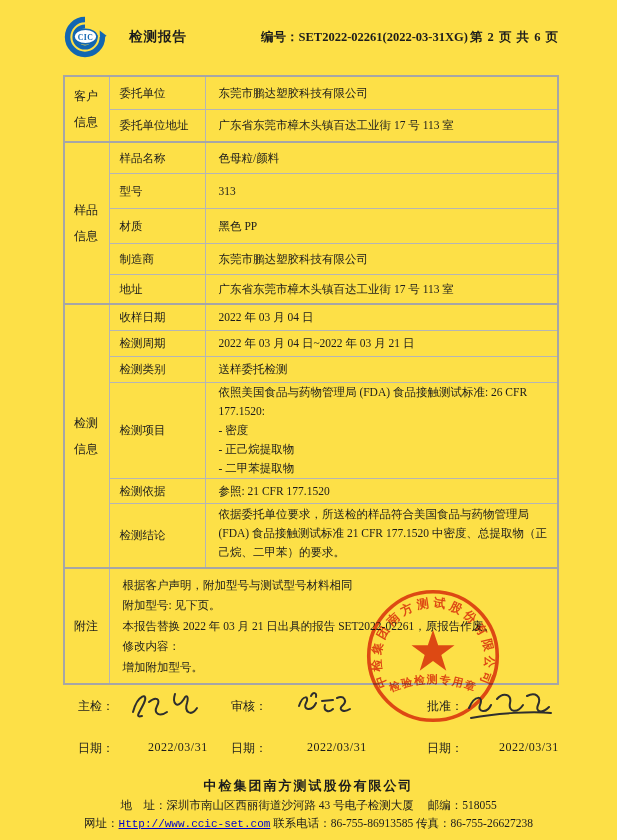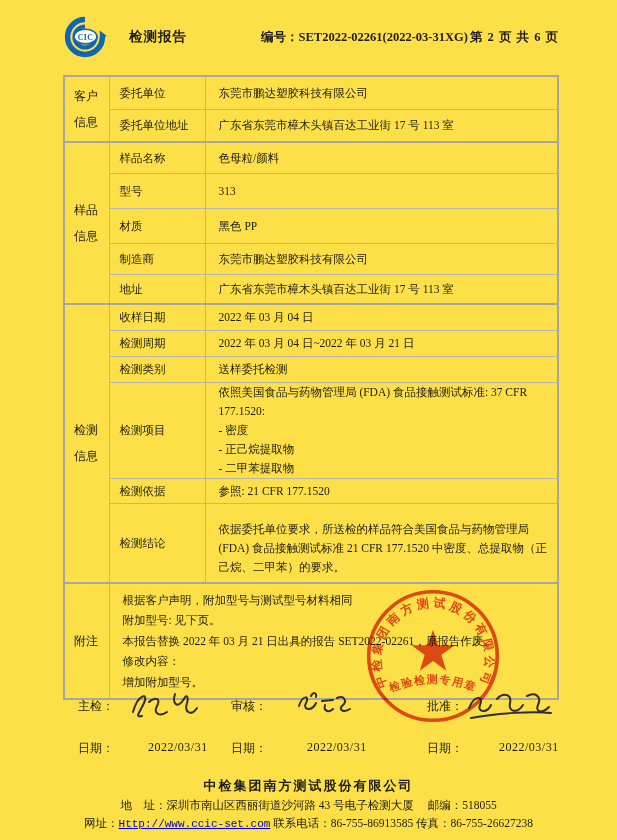--- a/index.html
+++ b/index.html
@@ -16,21 +16,21 @@
   
   .rpt{position:absolute;left:63px;top:75px;}
   table{border-collapse:collapse;width:496px;table-layout:fixed;border:2px solid #a6a6a6;}
   td{border:1px solid #b5b5b5;font-size:11.5px;vertical-align:middle;padding:0;line-height:18px;}
   tr.ss td{border-top:2px solid #a6a6a6;}
   col.c1{width:45px;} col.c2{width:96px;} col.c3{width:353px;}
   td.sec{text-align:left;padding:0 9px;word-break:break-all;line-height:26px;font-size:12px;}
   td.k{padding-left:10px;}
   td.v{padding-left:13px;padding-right:12px;}
   .ml div{line-height:19px;white-space:nowrap;}
-  .para{line-height:19px;padding:16px 10px 5px 13px;}
+  .para{line-height:19px;padding:1px 10px 5px 13px;}
   td.notes-cell{padding:6px 10px 6px 13px;}
   td.notes-cell div{line-height:20.5px;}
 
   
   .sigs{position:absolute;left:63px;top:684px;width:496px;z-index:6;}
   .sig-row{display:flex;}
   .sig-col{position:relative;height:44px;}
   .sig-col.a{width:158px;} .sig-col.b{width:178px;} .sig-col.c{width:160px;}
   .sig-label{position:absolute;top:14px;font-size:12px;}
   .sig-ink{position:absolute;}
@@ -121,21 +121,21 @@
         <td class="k">检测周期</td>
         <td class="v">2022 年 03 月 04 日~2022 年 03 月 21 日</td>
       </tr>
       <tr style="height:26px">
         <td class="k">检测类别</td>
         <td class="v">送样委托检测</td>
       </tr>
       <tr style="height:92px">
         <td class="k">检测项目</td>
         <td class="v ml">
-          <div>依照美国食品与药物管理局 (FDA) 食品接触测试标准: 37 CFR</div>
+          <div>依照美国食品与药物管理局 (FDA) 食品接触测试标准: 26 CFR</div>
           <div>177.1520:</div>
           <div>- 密度</div>
           <div>- 正己烷提取物</div>
           <div>- 二甲苯提取物</div>
         </td>
       </tr>
       <tr style="height:25px">
         <td class="k">检测依据</td>
         <td class="v">参照: 21 CFR 177.1520</td>
       </tr>

